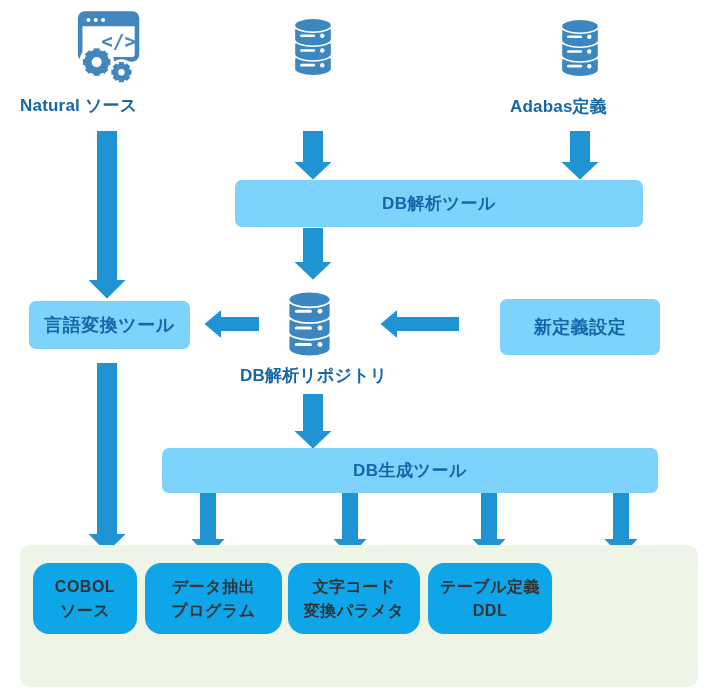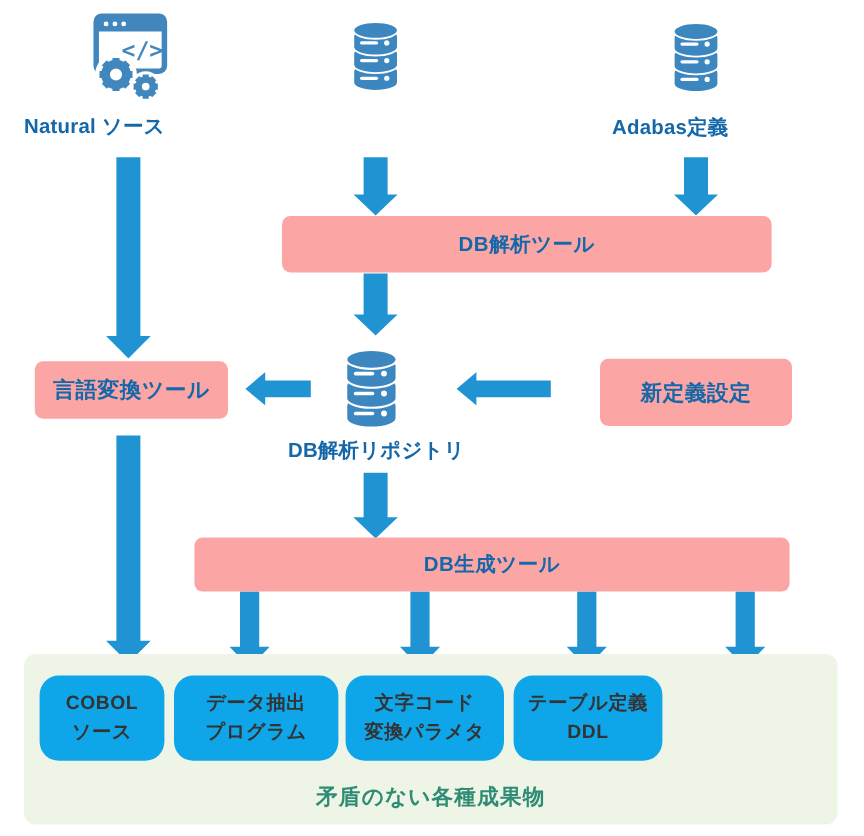--- a/index.html
+++ b/index.html
@@ -5,21 +5,21 @@
   html,body{margin:0;padding:0;background:#ffffff;}
   #stage{
     position:relative;width:720px;height:697px;background:#ffffff;overflow:hidden;
     font-family:"Liberation Sans","DejaVu Sans",sans-serif;
   }
   .icon-label{
     position:absolute;text-align:left;font-size:17px;font-weight:bold;
     color:#1467a8;letter-spacing:0.2px;white-space:nowrap;
   }
   .tool-box{
-    position:absolute;background:#fca5a5;border-radius:7px;
+    position:absolute;background:#7dd3fc;border-radius:7px;
     display:flex;align-items:center;justify-content:center;
     font-size:18px;font-weight:bold;color:#1467a8;letter-spacing:0.5px;
   }
   .arrow-layer{position:absolute;left:0;top:0;width:720px;height:697px;}
   .arrow{fill:#2094d2;stroke:#ffffff;stroke-width:2;stroke-linejoin:miter;}
   .green-zone{
     position:absolute;left:20px;top:545px;width:678px;height:142px;
     background:#eff5e6;border-radius:10px;
   }
   .out-card{
@@ -168,15 +168,14 @@
   </div>
   <div class="out-card" style="left:288px;width:132px;">
     <span>文字コード</span>
     <span>変換パラメタ</span>
   </div>
   <div class="out-card" style="left:428px;width:124px;">
     <span>テーブル定義</span>
     <span>DDL</span>
   </div>
 
-  <div class="green-caption">矛盾のない各種成果物</div>
 
 </div>
 
 </body></html>

